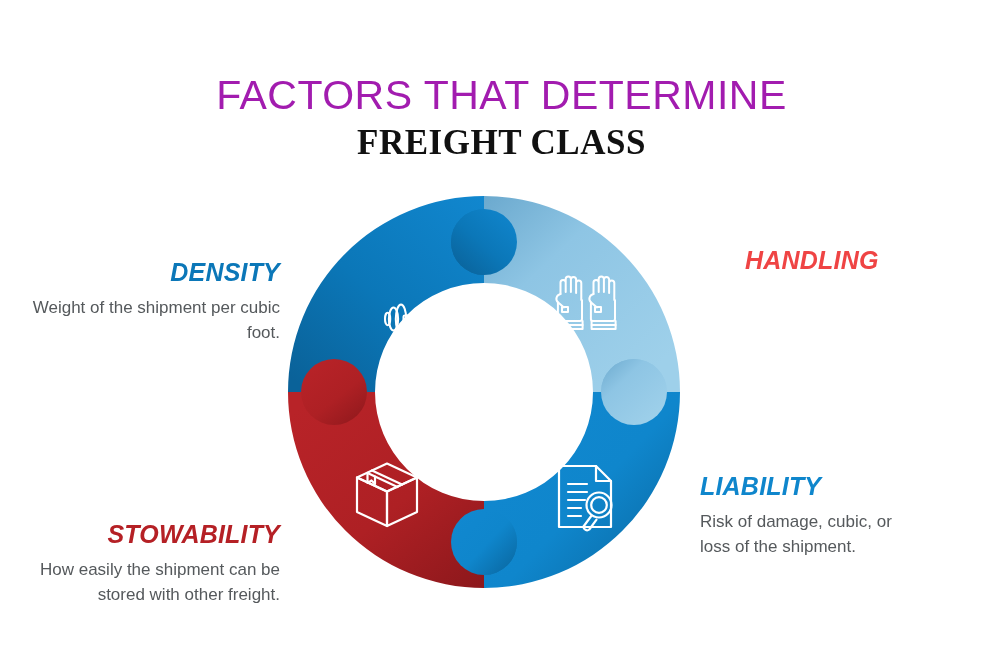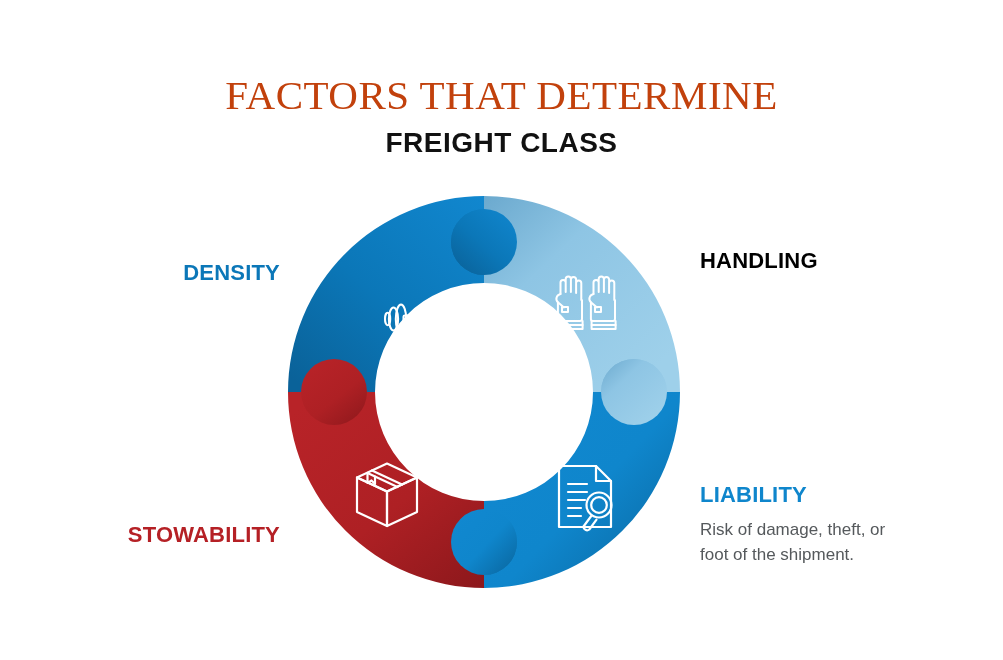--- a/index.html
+++ b/index.html
@@ -18,65 +18,66 @@
 
   
   .title-block {
     position: absolute;
     top: 72px;
     left: 0;
     width: 1003px;
     text-align: center;
   }
   .title-line1 {
-    font-family: Liberation Serif, serif;
+    font-family: Liberation Sans, sans-serif;
     font-size: 41px;
     font-weight: 400;
     letter-spacing: 0.5px;
-    color: #c2410c;
+    color: #a21caf;
     line-height: 46px;
     display: block;
   }
   .title-line2 {
-    font-family: Liberation Sans, sans-serif;
-    font-size: 28px;
+    font-family: Liberation Serif, serif;
+    font-size: 35px;
     font-weight: 700;
     letter-spacing: 0.5px;
     color: #111111;
     line-height: 50px;
     display: block;
   }
 
   
   .panel {
     position: absolute;
     width: 260px;
   }
   .panel-heading {
-    font-size: 22px;
+    font-size: 25px;
     font-weight: 700;
     letter-spacing: 0.2px;
     margin: 0 0 9px 0;
     line-height: 29px;
+    font-style: italic;
   }
   .panel-body {
     font-size: 17px;
     font-weight: 400;
     color: #55595c;
     line-height: 24.5px;
     margin: 0;
   }
 
   .panel-left  { text-align: right; }
   .panel-right { text-align: left; }
 
   #panel-density     { left: 20px;  top: 258px; }
   #panel-stowability { left: 20px;  top: 472px; margin-top: 48px; }
   #panel-handling    { left: 700px; top: 246px; width: 280px; }
-  #panel-liability   { left: 700px; top: 472px; width: 280px; margin-top: 8px; }
+  #panel-liability   { left: 700px; top: 472px; width: 280px; }
 
   
   #puzzle-ring {
     position: absolute;
     left: 272px;
     top: 180px;
     width: 424px;
     height: 424px;
   }
   #puzzle-ring svg { display: block; }
@@ -238,26 +239,28 @@
 
       <circle cx="44" cy="42" r="12.5"></circle>
       <circle cx="44" cy="42" r="7.8"></circle>
       <path d="M36.6 52.5 L28.5 63.5 a3.6 3.6 0 0 0 5.8 3 L41.5 56.6"></path>
     </g>
   </svg>
 </div>
 
 <div class="panel panel-left" id="panel-density">
   <div class="panel-heading" style="color:#0b77b8;">DENSITY</div>
+  <div class="panel-body">Weight of the shipment per cubic foot.</div>
 </div>
 
 <div class="panel panel-left" id="panel-stowability">
   <div class="panel-heading" style="color:#b52025;">STOWABILITY</div>
+  <div class="panel-body">How easily the shipment can be stored with other freight.</div>
 </div>
 
 <div class="panel panel-right" id="panel-handling">
-  <div class="panel-heading" style="color:#000000;">HANDLING</div>
+  <div class="panel-heading" style="color:#ef4444;margin-left:45px;">HANDLING</div>
 </div>
 
 <div class="panel panel-right" id="panel-liability">
   <div class="panel-heading" style="color:#0f86cc;">LIABILITY</div>
-  <div class="panel-body" style="width:210px;">Risk of damage, theft, or foot of the shipment.</div>
+  <div class="panel-body" style="width:210px;">Risk of damage, cubic, or loss of the shipment.</div>
 </div>
 
 </body></html>

